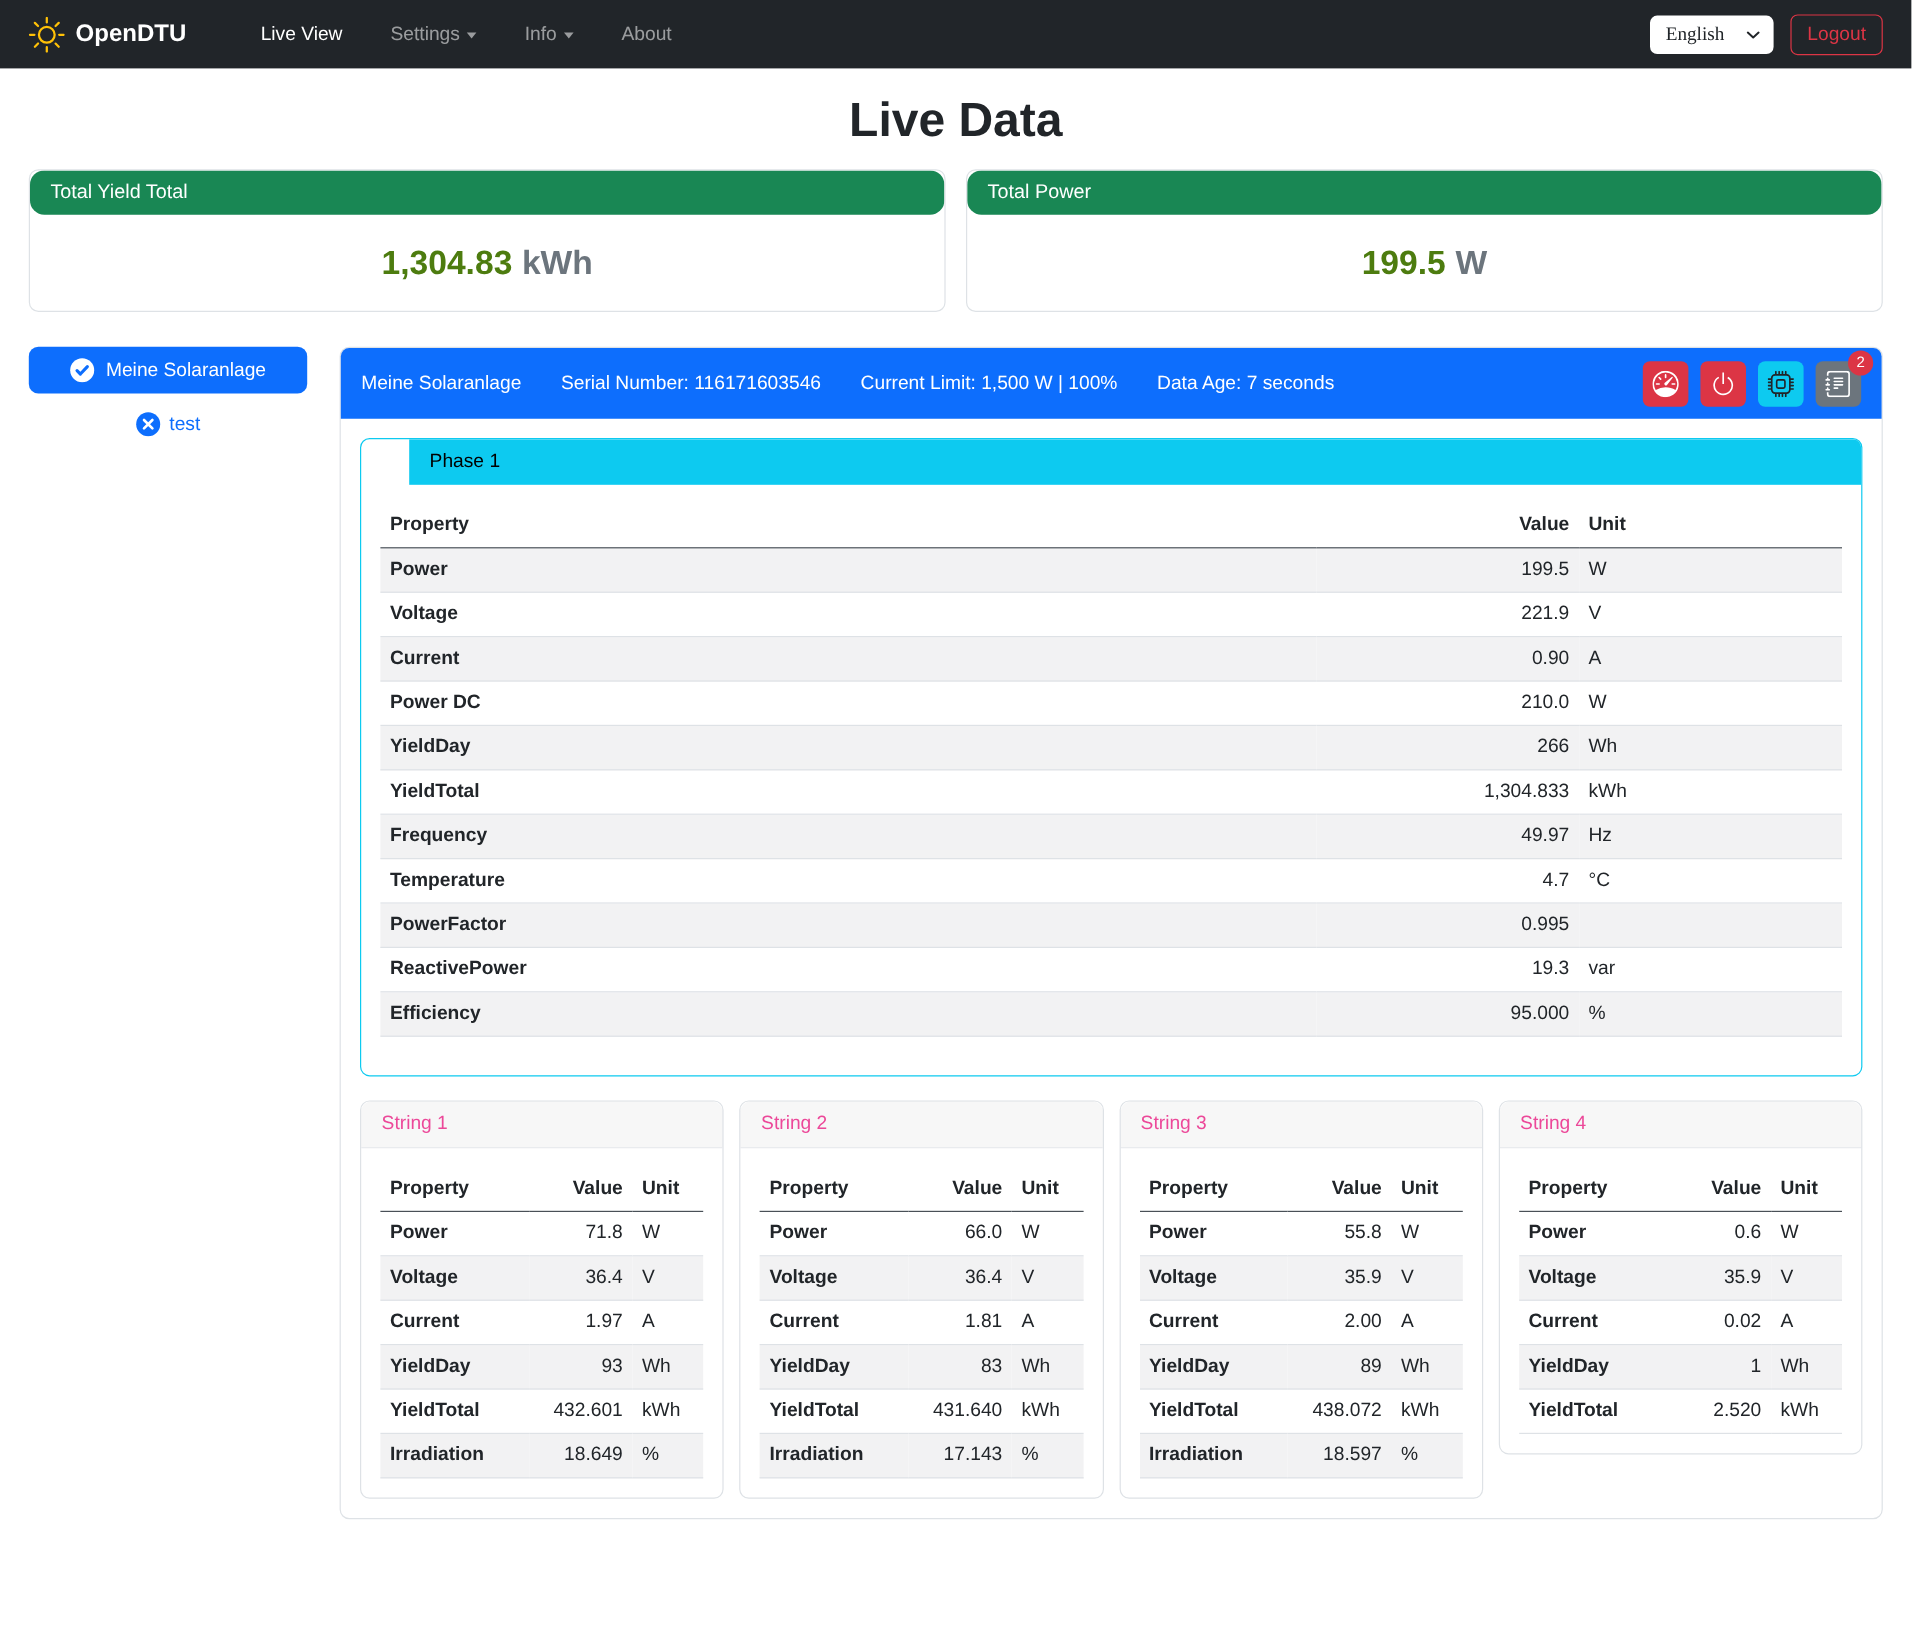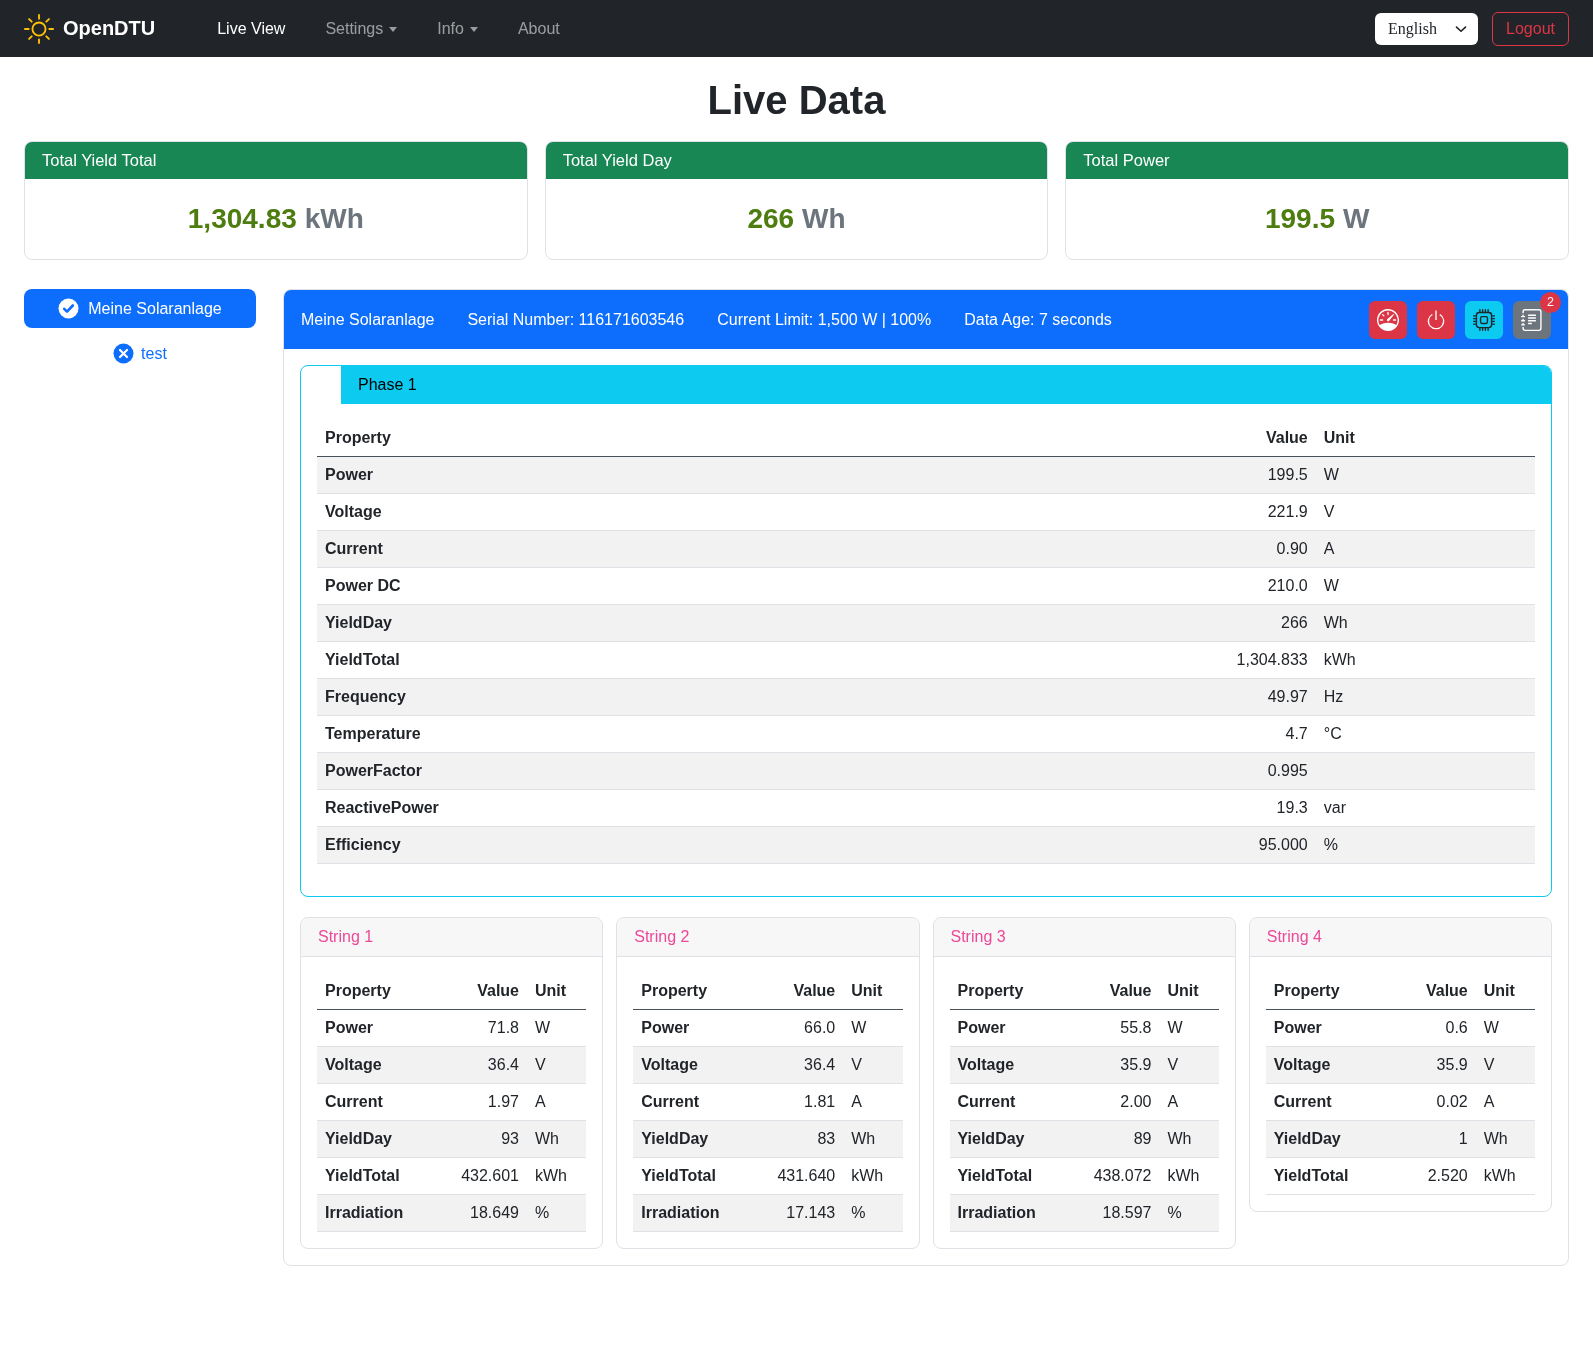--- a/index.html
+++ b/index.html
@@ -31,21 +31,21 @@
     padding:7px 13px; font-size:16px; cursor:pointer; font-family:inherit;
   }
 
   
   .container { padding: 0 24px; }
   h1.page-title { font-size:40px; font-weight:700; margin:21px 0 18px 0; color:#212529;text-align:center; }
 
   
   .summary-row { display:flex; gap:17px; margin-bottom:29px; }
   .summary-card { flex:1; border:1px solid #dee2e6; border-radius:8px; background:#fff; overflow:hidden; }
-  .summary-card-header { background:#198754; color:#fff; padding:9px 17px; font-size:16.5px; }
+  .summary-card-header { background:#198754; color:#fff; padding:9px 17px; font-size:16.5px;border-radius:12px; }
   .summary-card-body { text-align:center; padding:24px 16px; font-size:28px; }
   .summary-value { color:#4d7c0f; font-weight:600; }
   .summary-unit { color:#6c757d; font-weight:600; margin-left:8px; }
 
   
   .content-row { display:flex; align-items:flex-start; gap:27px; padding-bottom:14px; }
   .sidebar { width:232px; flex-shrink:0; }
   .inverter-btn {
     width:100%; background:#0d6efd; border:none; border-radius:8px; color:#fff;
     font-size:16px; font-family:inherit; padding:9px 12px; display:flex; align-items:center;
@@ -143,26 +143,20 @@
   </nav>
 
   <div class="container">
     <h1 class="page-title">Live Data</h1>
 
     <div class="summary-row">
       <div class="summary-card">
         <div class="summary-card-header">Total Yield Total</div>
         <div class="summary-card-body">
           <span class="summary-value">1,304.83</span><span class="summary-unit">kWh</span>
-        </div>
-      </div>
-      <div class="summary-card">
-        <div class="summary-card-header">Total Yield Day</div>
-        <div class="summary-card-body">
-          <span class="summary-value">266</span><span class="summary-unit">Wh</span>
         </div>
       </div>
       <div class="summary-card">
         <div class="summary-card-header">Total Power</div>
         <div class="summary-card-body">
           <span class="summary-value">199.5</span><span class="summary-unit">W</span>
         </div>
       </div>
     </div>
 

